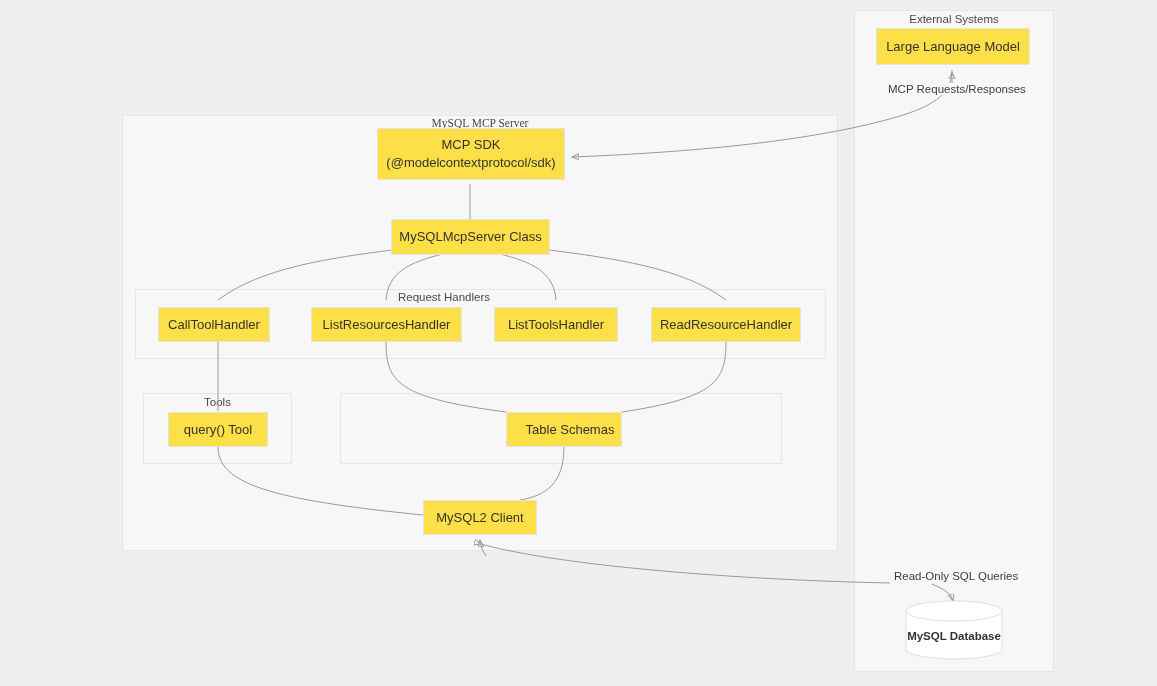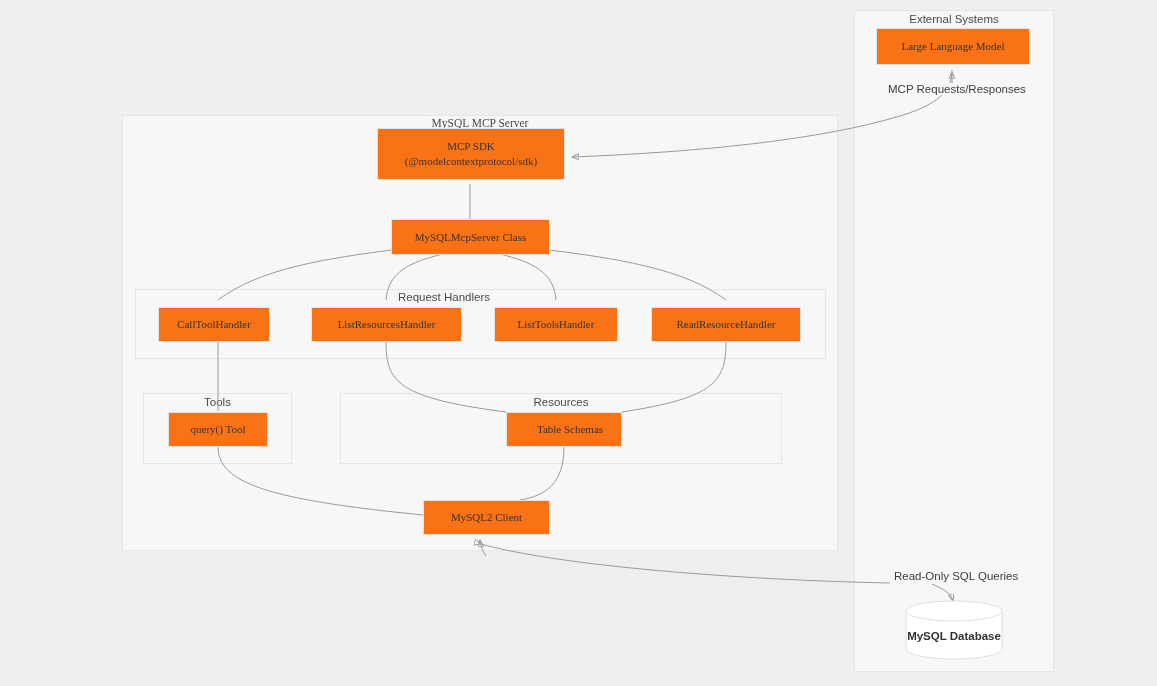--- a/index.html
+++ b/index.html
@@ -33,33 +33,32 @@
     left: 0;
     right: 0;
     text-align: center;
     font-size: 11.5px;
     color: #4a4a4a;
     white-space: nowrap;
   }
   
   .node {
     position: absolute;
-    background: #f97316;
+    background: #fde047;
     border: 1px solid #e3e3e3;
     box-sizing: border-box;
     display: flex;
     flex-direction: column;
     align-items: center;
     justify-content: center;
-    font-size: 11px;
+    font-size: 13px;
     color: #333333;
     line-height: 1.35;
     text-align: center;
     z-index: 4;
-    font-family: Liberation Serif, serif;
   }
   .node .ln2 { display: block; }
 
   
   #edges {
     position: absolute;
     left: 0; top: 0;
     width: 1157px;
     height: 686px;
     z-index: 3;
@@ -111,21 +110,20 @@
   <div class="cluster" style="left:135px; top:289px; width:691px; height:70px;">
   </div>
   <div class="cluster-title" style="left:135px; top:291px; width:618px;">Request Handlers</div>
 
   <div class="cluster" style="left:143px; top:393px; width:149px; height:71px;">
   </div>
   <div class="cluster-title" style="left:143px; top:396px; width:149px;">Tools</div>
 
   <div class="cluster" style="left:340px; top:393px; width:442px; height:71px;">
   </div>
-  <div class="cluster-title" style="left:340px; top:396px; width:442px;">Resources</div>
 
   <svg id="edges" viewBox="0 0 1157 686" xmlns="http://www.w3.org/2000/svg">
     <defs>
       <marker id="arrow" markerWidth="8" markerHeight="8" refX="7" refY="3" orient="auto" markerUnits="strokeWidth">
         <path d="M0,0 L7,3 L0,6 z" fill="#8b8b8b" stroke="none"></path>
       </marker>
     </defs>
 
     <path d="M 952 70 C 952 86, 946 102, 900 116 C 820 140, 700 152, 572 157" marker-end="url(#arrow)"></path>
     <path d="M 952 86 L 952 72" marker-end="url(#arrow)"></path>
@@ -185,21 +183,21 @@
   </div>
 
   <div class="node" style="left:168px; top:412px; width:100px; height:35px;">
     <span>query() Tool</span>
   </div>
 
   <div class="node" style="left:506px; top:412px; width:116px; height:35px;padding-left:12px;">
     <span>Table Schemas</span>
   </div>
 
-  <div class="node" style="left:423px; top:500px; width:127px; height:35px;align-items:center;">
+  <div class="node" style="left:423px; top:500px; width:114px; height:35px;align-items:center;">
     <span>MySQL2 Client</span>
   </div>
 
   <div class="db-cyl" style="left:905px; top:600px; width:98px; height:60px;">
     <svg width="98" height="60" viewBox="0 0 98 60" xmlns="http://www.w3.org/2000/svg">
       <path d="M1,11 L1,49 A48,10 0 0 0 97,49 L97,11 Z" fill="#ffffff" stroke="#e0e0e0" stroke-width="1"></path>
       <ellipse cx="49" cy="11" rx="48" ry="10" fill="#ffffff" stroke="#e0e0e0" stroke-width="1"></ellipse>
     </svg>
     <div class="db-label" style="top:30px;font-weight:bold;">MySQL Database</div>
   </div>

